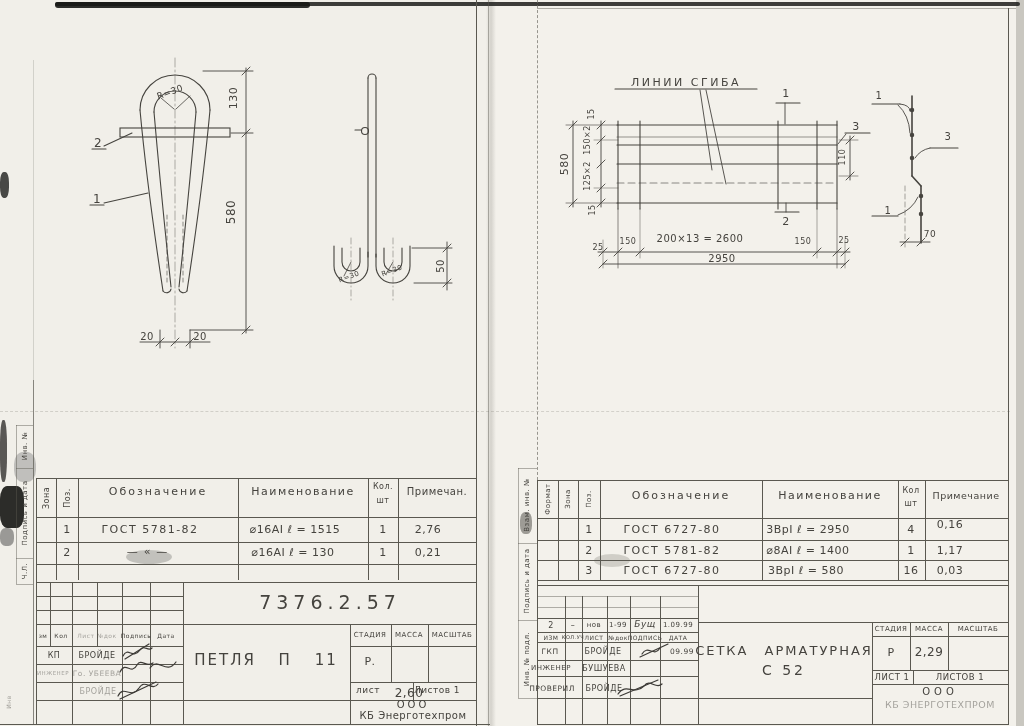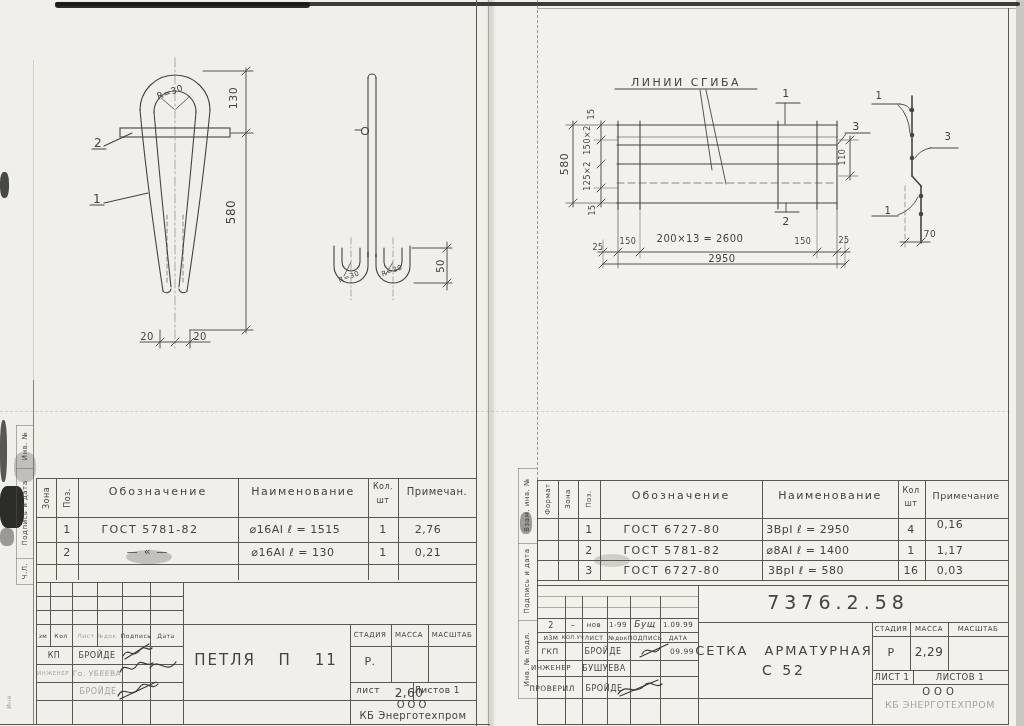--- a/index.html
+++ b/index.html
@@ -126,20 +126,21 @@
   <div class="hl" style="left:183px;top:624px;width:293px;"></div>
   <div class="hl" style="left:183px;top:700px;width:167px;"></div>
   <div class="vl" style="left:350px;top:624px;height:100px;"></div>
   <div class="hl" style="left:350px;top:646px;width:126px;"></div>
   <div class="hl" style="left:350px;top:682px;width:126px;"></div>
   <div class="hl" style="left:350px;top:700px;width:126px;"></div>
   <div class="vl" style="left:391px;top:624px;height:58px;"></div>
   <div class="vl" style="left:428px;top:624px;height:58px;"></div>
   <div class="vl" style="left:413px;top:682px;height:18px;"></div>
 
+  <span class="t hand" style="left:330px;top:602px;font-size:19px;letter-spacing:5px;">7376.2.57</span>
   <span class="t hand" style="left:43px;top:635px;font-size:6px;">зм</span>
   <span class="t hand" style="left:61px;top:635px;font-size:6px;">Кол</span>
   <span class="t hand faint" style="left:97px;top:635px;font-size:6px;">Лист №док</span>
   <span class="t hand" style="left:136px;top:635px;font-size:6px;">Подпись</span>
   <span class="t hand" style="left:166px;top:635px;font-size:6px;">Дата</span>
   <span class="t hand" style="left:54px;top:655px;font-size:8px;">КП</span>
   <span class="t hand" style="left:97px;top:655px;font-size:8px;">БРОЙДЕ</span>
   <span class="t hand faint" style="left:53px;top:673px;font-size:5.5px;">ИНЖЕНЕР</span>
   <span class="t hand faint" style="left:97px;top:673px;font-size:7.5px;">Го. УБЕЕВА</span>
   <span class="t hand faint" style="left:98px;top:691px;font-size:8px;">БРОЙДЕ</span>
@@ -241,21 +242,20 @@
   <div class="hl" style="left:698px;top:622px;width:310px;"></div>
   <div class="hl" style="left:698px;top:698px;width:174px;"></div>
   <div class="vl" style="left:872px;top:622px;height:103px;"></div>
   <div class="hl" style="left:872px;top:636px;width:136px;"></div>
   <div class="hl" style="left:872px;top:670px;width:136px;"></div>
   <div class="hl" style="left:872px;top:684px;width:136px;"></div>
   <div class="vl" style="left:910px;top:622px;height:48px;"></div>
   <div class="vl" style="left:948px;top:622px;height:48px;"></div>
   <div class="vl" style="left:913px;top:670px;height:14px;"></div>
 
-  <span class="t hand" style="left:838px;top:602px;font-size:19px;letter-spacing:5px;">7376.2.58</span>
   <span class="t hand" style="left:551px;top:625px;font-size:8px;">2</span>
   <span class="t hand" style="left:573px;top:625px;font-size:8px;">–</span>
   <span class="t hand" style="left:594px;top:625px;font-size:7px;">нов</span>
   <span class="t hand" style="left:618px;top:625px;font-size:7px;">1-99</span>
   <span class="t hand" style="left:645px;top:624px;font-size:9px;font-style:italic;">Бущ</span>
   <span class="t hand" style="left:678px;top:625px;font-size:7px;">1.09.99</span>
   <span class="t hand" style="left:551px;top:637px;font-size:6px;">ИЗМ</span>
   <span class="t hand" style="left:573px;top:637px;font-size:5px;">КОЛ.УЧ</span>
   <span class="t hand" style="left:594px;top:637px;font-size:6px;">ЛИСТ</span>
   <span class="t hand" style="left:618px;top:637px;font-size:6px;">№док</span>

